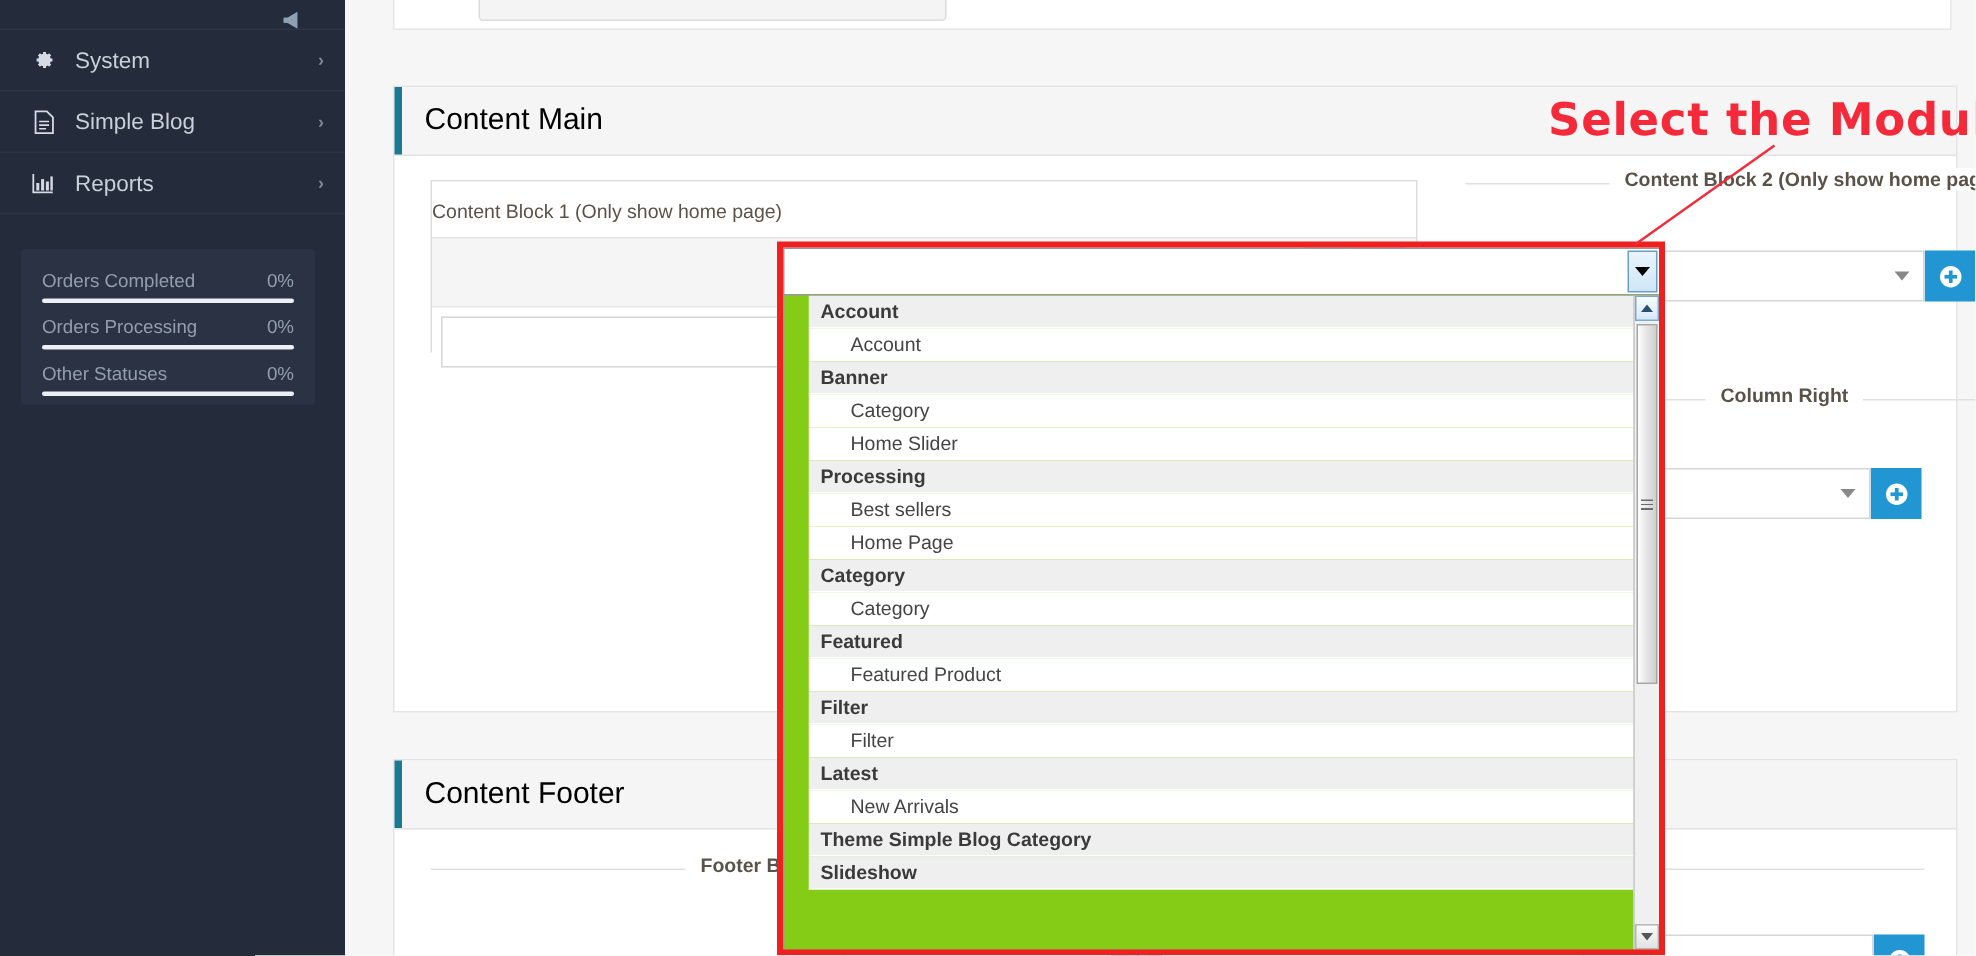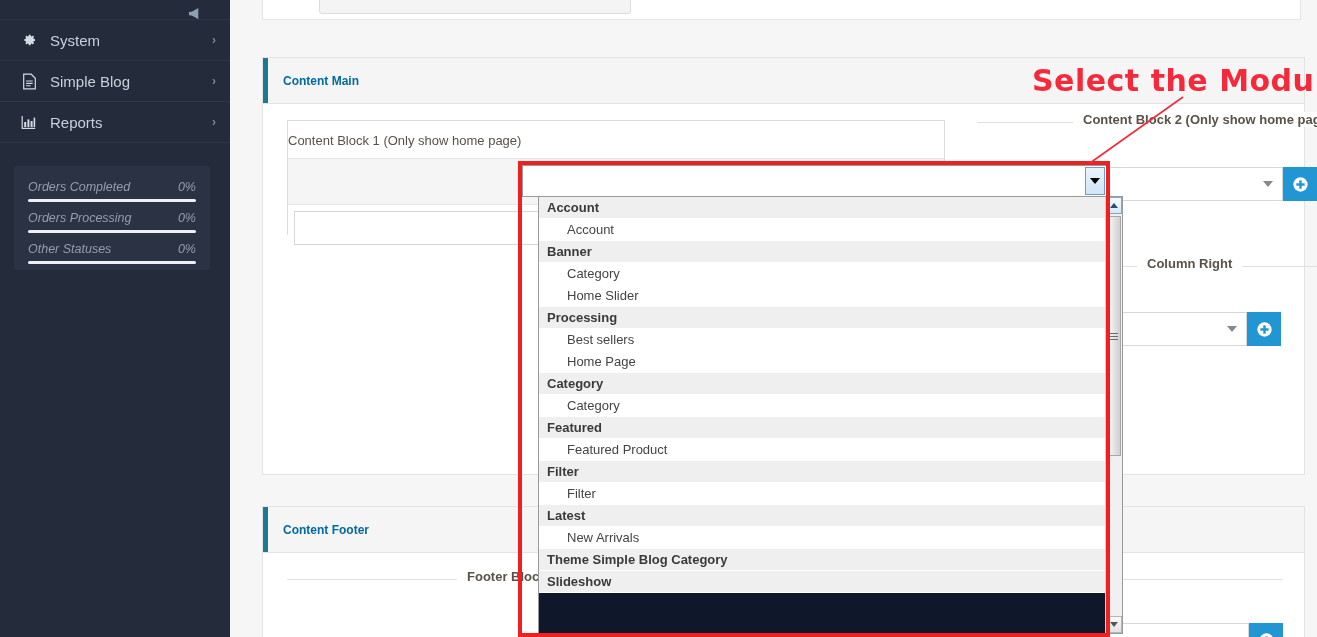--- a/index.html
+++ b/index.html
@@ -42,21 +42,21 @@
   .stats-box {
     position: absolute; left: 14px; top: 166px;
     width: 196px; height: 104px;
     background: #2a3244;
     border-radius: 3px;
     padding: 14px 14px 10px 14px;
   }
   .stat-row { margin-bottom: 9px; }
   .stat-line {
     display: flex; justify-content: space-between; align-items: baseline;
-    color: #939ead; font-size: 12.5px; margin-bottom: 5px; font-style: italic;
+    color: #939ead; font-size: 12.5px; margin-bottom: 5px;
   }
   .stat-pct { color: #939ead; font-size: 12.5px; }
   .stat-bar {
     height: 3px; background: #eceff3; border-radius: 2px; width: 100%;
   }
 
   
   #content {
     position: absolute; left: 230px; top: 0;
     width: 1087px; height: 637px;
@@ -92,21 +92,21 @@
     height: 46px;
     background: #f5f5f5;
     border-bottom: 1px solid #e3e3e3;
     display: flex; align-items: center;
     padding-left: 20px;
   }
   .panel-head .accent {
     position: absolute; left: 0; top: 0; bottom: 0;
     width: 5px; background: #1b7a92;
   }
-  .panel-title { font-size: 12px; color: #0369a1; font-weight: bold; }
+  .panel-title { font-size: 20px; color: #000000; }
 
   .panel-body { position: relative; padding: 0; }
 
   
   .fs {
     position: absolute;
     border-top: 1px solid #e0e0e0;
   }
   .fs-legend {
     position: absolute; top: -11px;
@@ -191,27 +191,28 @@
   #combo .combo-btn i {
     width: 0; height: 0;
     border-left: 5px solid transparent;
     border-right: 5px solid transparent;
     border-top: 6px solid #000;
     display: block;
   }
 
   #dropdown {
     position: absolute;
-    left: 308px; top: 196px;
+    left: 292px; top: 196px;
     width: 585px; height: 438px;
-    background: #0f172a;
+    background: #84cc16;
     border: 1px solid #999;
     z-index: 45;
     display: flex;
     overflow: hidden;
+    padding-left: 16px;
   }
   #dd-list {
     flex: 1 1 auto;
     overflow: hidden;
   }
   .dd-group {
     background: #efefef;
     color: #3a3a3a;
     font-weight: bold;
     font-size: 13px;

